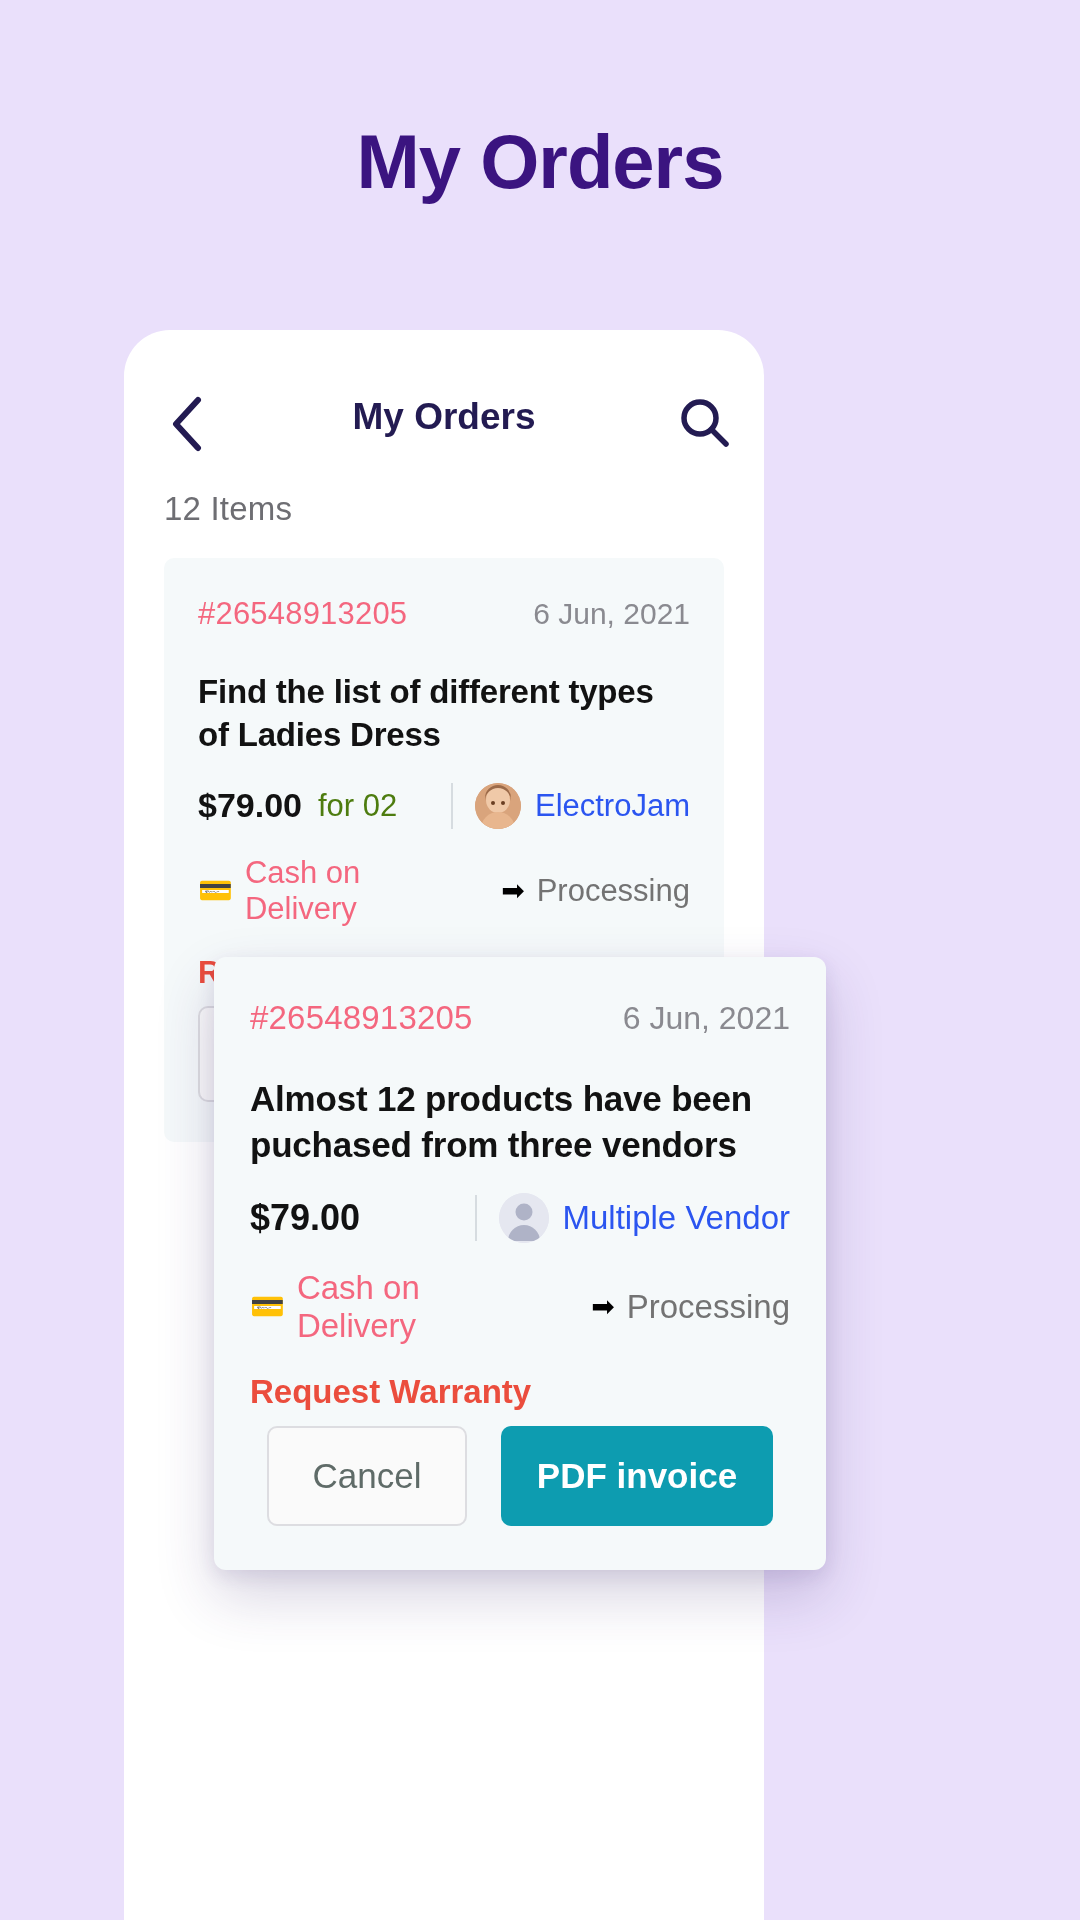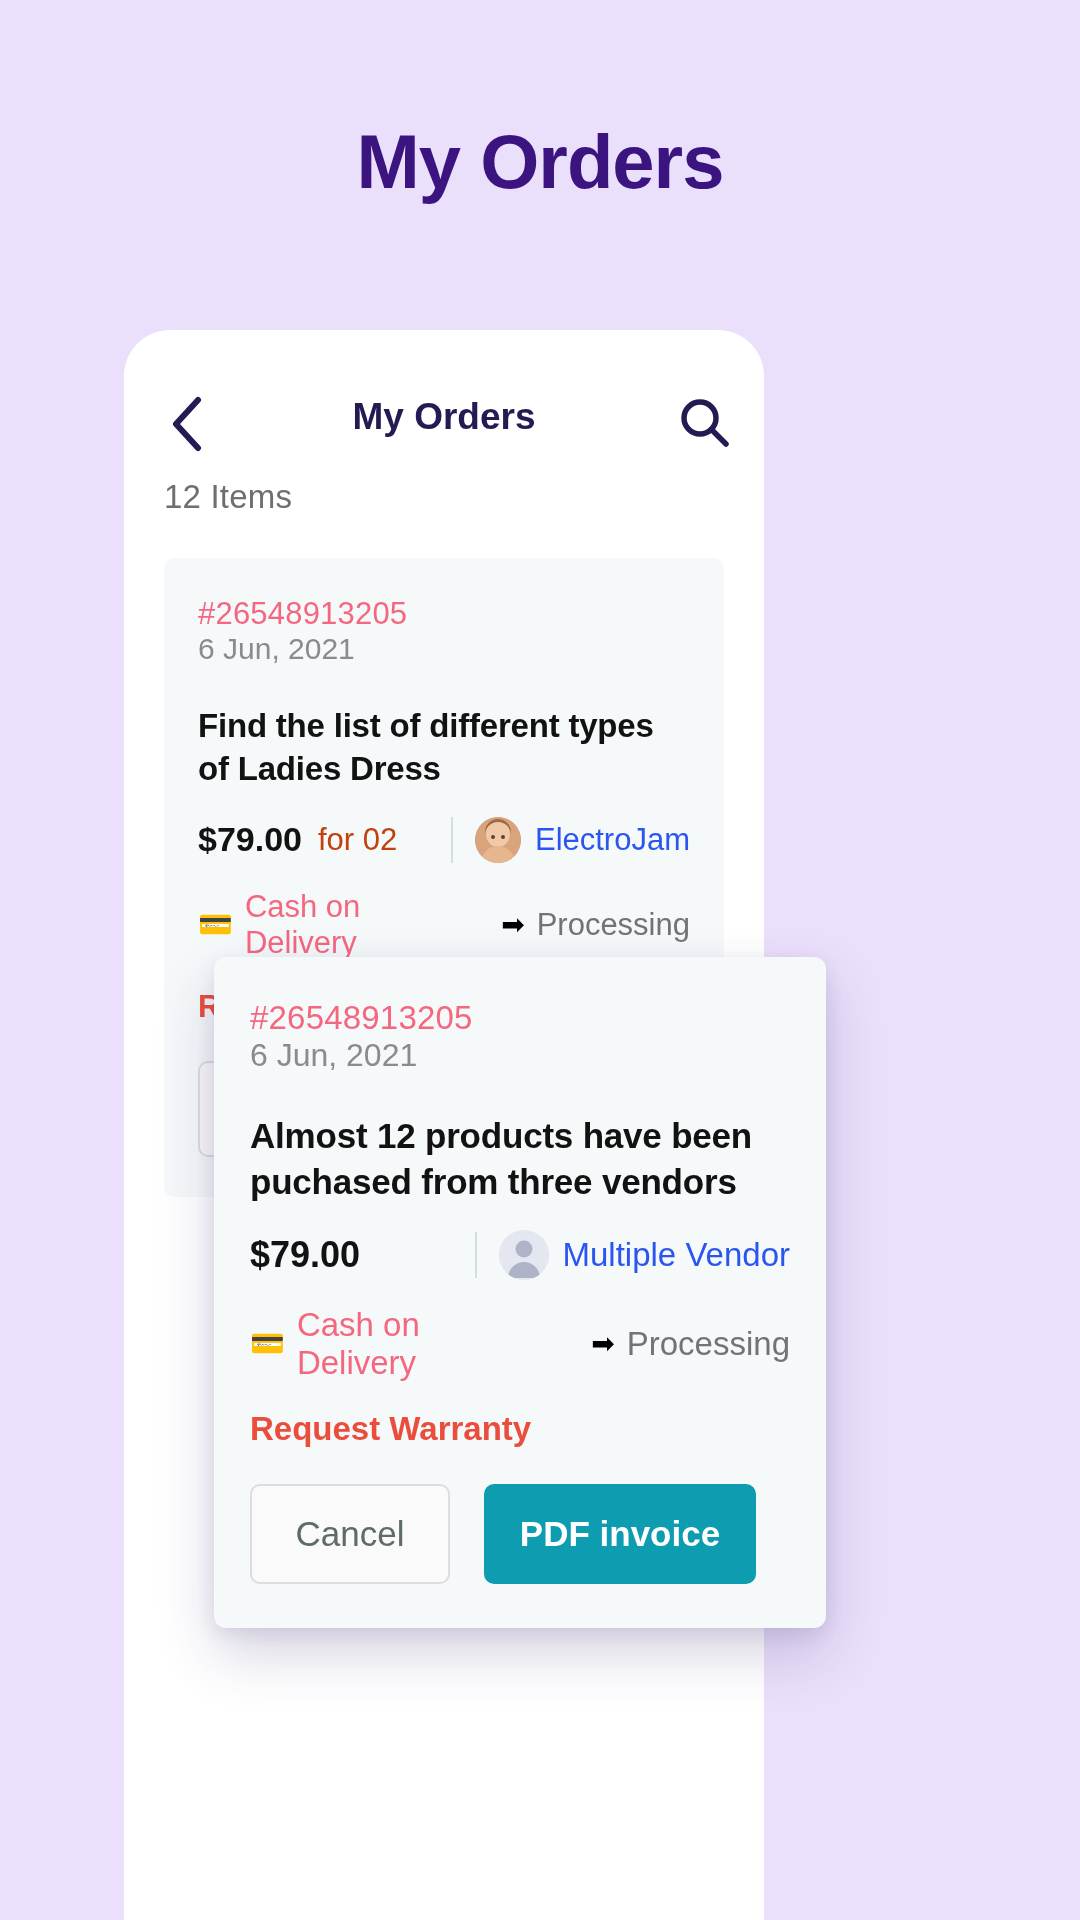--- a/index.html
+++ b/index.html
@@ -60,21 +60,21 @@
   .search-btn {
     position: absolute;
     right: 26px; top: 12px;
     width: 68px; height: 68px;
     display: flex; align-items: center; justify-content: center;
   }
 
   
   .items-count {
     position: absolute;
-    left: 40px; top: 148px;
+    left: 40px; top: 160px;
     font-size: 33px;
     color: #6E6E73;
     letter-spacing: 0.2px;
   }
 
   
   .dashed-placeholder {
     position: absolute;
     left: 160px; top: 1046px;
     width: 560px; height: 480px;
@@ -101,21 +101,20 @@
     border-radius: 12px;
     box-shadow: 0 26px 58px rgba(60,40,110,0.20), 0 6px 18px rgba(60,40,110,0.10);
     padding: 42px 36px 44px 36px;
     z-index: 20;
   }
 
   .card-top {
     display: flex;
     align-items: baseline;
     justify-content: space-between;
-    flex-direction: column;
   }
   .order-id { color: #F4677F; font-size: 31px; letter-spacing: 0.2px; }
   .order-date { color: #8A8A90; font-size: 30px; }
   .card-float .order-id { font-size: 33px; }
   .card-float .order-date { font-size: 32px; }
 
   .card-desc {
     margin-top: 39px;
     font-size: 33px;
     font-weight: 700;
@@ -124,21 +123,21 @@
     letter-spacing: -0.2px;
   }
   .card-float .card-desc { font-size: 35px; }
 
   .price-row {
     margin-top: 26px;
     display: flex;
     align-items: center;
   }
   .price { font-size: 34px; font-weight: 700; color: #121212; }
-  .price-qty { font-size: 31px; color: #c2410c; margin-left: 16px; text-align: center; }
+  .price-qty { font-size: 31px; color: #4d7c0f; margin-left: 16px; text-align: center; }
   .card-float .price { font-size: 36px; }
   .card-float .price-qty { font-size: 33px; margin-left: 18px; }
 
   .vendor-wrap {
     display: flex;
     align-items: center;
     margin-left: auto;
   }
   .v-divider {
     width: 2px; height: 46px;
@@ -174,23 +173,24 @@
 
   .warranty {
     margin-top: 28px;
     font-size: 31px;
     font-weight: 700;
     color: #EB4D3D;
   }
   .card-float .warranty { font-size: 33px; }
 
   .btn-row {
-    margin-top: 36px;
-    display: flex;
-    align-items: center;
+    margin-top: 15px;
+    display: flex;
+    align-items: center;
+    justify-content: center;
   }
   .btn {
     height: 96px;
     border-radius: 10px;
     display: flex;
     align-items: center;
     justify-content: center;
     font-size: 33px;
   }
   .btn-cancel {

